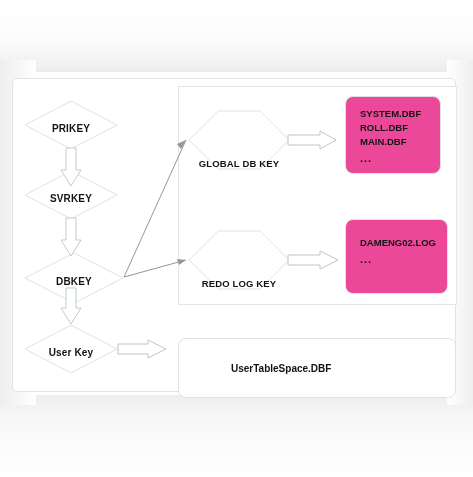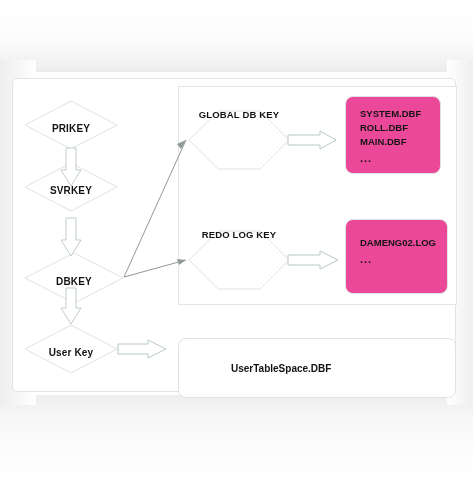--- a/index.html
+++ b/index.html
@@ -92,21 +92,21 @@
   .diamond .shape {
     position: absolute;
     inset: 0;
     z-index: 1;
   }
   .diamond .node-label { font-size: 10px; margin-top: 8px; }
 
   .hexnode {
     position: absolute;
     display: flex;
-    align-items: flex-start;
+    align-items: flex-end;
     justify-content: center;
   }
   .hexnode .shape {
     position: absolute;
     inset: 0;
     z-index: 1;
   }
   .hexnode .node-label { font-size: 9.5px; }
 
   .filebox {
@@ -196,21 +196,21 @@
     <polygon points="118,344 148,344 148,340 166,349 148,358 148,354 118,354" fill="#ffffff" stroke="#b9c9c2" stroke-width="1"></polygon>
   </svg>
 
   <div class="diamond" style="left:24px; top:100px; width:94px; height:50px;">
     <svg class="shape" viewBox="0 0 94 50" preserveAspectRatio="none">
       <polygon points="47,1 93,25 47,49 1,25" fill="#ffffff" stroke="#dfe3e1" stroke-width="1"></polygon>
     </svg>
     <span class="node-label">PRIKEY</span>
   </div>
 
-  <div class="diamond" style="left:24px; top:162px; width:94px; height:50px;">
+  <div class="diamond" style="left:24px; top:170px; width:94px; height:50px;">
     <svg class="shape" viewBox="0 0 94 50" preserveAspectRatio="none">
       <polygon points="47,1 93,25 47,49 1,25" fill="#ffffff" stroke="#dfe3e1" stroke-width="1"></polygon>
     </svg>
     <span class="node-label">SVRKEY</span>
   </div>
 
   <div class="diamond" style="left:24px; top:252px; width:100px; height:52px;">
     <svg class="shape" viewBox="0 0 100 52" preserveAspectRatio="none">
       <polygon points="50,1 99,26 50,51 1,26" fill="#ffffff" stroke="#dfe3e1" stroke-width="1"></polygon>
     </svg>

